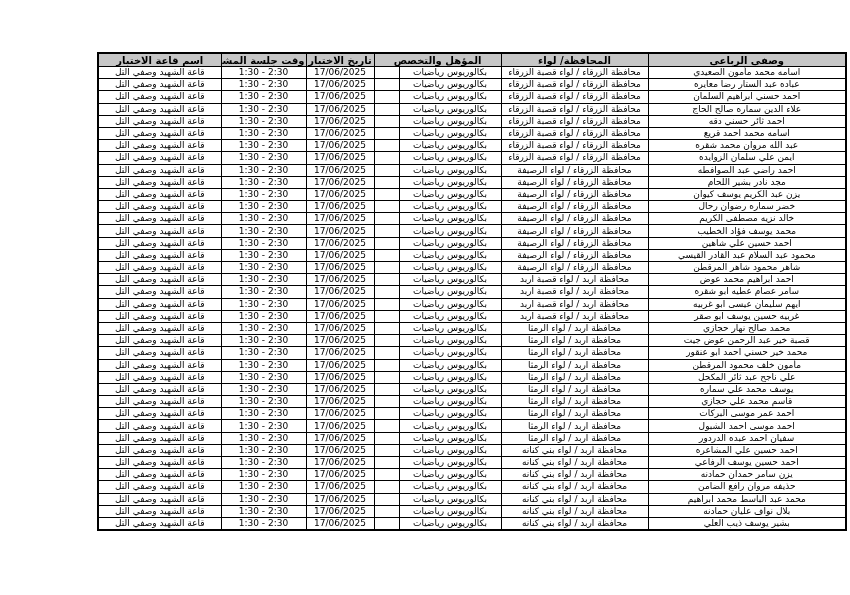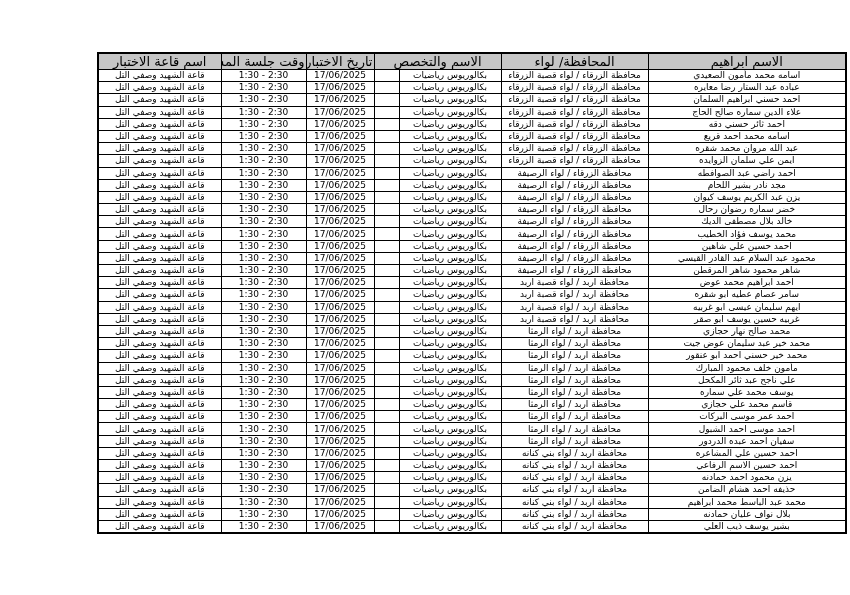--- a/index.html
+++ b/index.html
@@ -28,22 +28,22 @@
     border: 1px solid #000;
     text-align: center;
     vertical-align: middle;
     padding: 0 1px;
     white-space: nowrap;
     overflow: hidden;
     color: #000;
   }
   table.exam-table th {
     height: 12px;
-    font-size: 13px;
-    font-weight: normal;
+    font-size: 10px;
+    font-weight: bold;
     background: var(--header-fill, #c6c6c6);
     margin-left: 40px;
   }
   table.exam-table td {
     height: 11.2px;
     font-size: 9px;
     line-height: 1;
     background: #ffffff;
   }
   td.ltr { direction: ltr; }
@@ -57,23 +57,23 @@
       <col style="width:198px">
       <col style="width:147px">
       <col style="width:102px">
       <col style="width:25px">
       <col style="width:68px">
       <col style="width:85px">
       <col style="width:123px">
     </colgroup>
     <thead>
       <tr>
-        <th>الاسم ابراهيم</th>
+        <th>وصفي الرباعي</th>
         <th>المحافظة/ لواء</th>
-        <th colspan="2">الاسم والتخصص</th>
+        <th colspan="2">المؤهل والتخصص</th>
         <th>تاريخ الاختبار</th>
         <th>وقت جلسة المشاعره</th>
         <th>اسم قاعة الاختبار</th>
       </tr>
     </thead>
     <tbody>
   <tr>
     <td>اسامه محمد مأمون الصعيدي</td>
     <td>محافظة الزرقاء / لواء قصبة الزرقاء</td>
     <td>بكالوريوس رياضيات</td>
@@ -187,21 +187,21 @@
     <td>خضر سماره رضوان رحال</td>
     <td>محافظة الزرقاء / لواء الرصيفة</td>
     <td>بكالوريوس رياضيات</td>
     <td></td>
     <td class="ltr">17/06/2025</td>
     <td class="ltr">1:30 - 2:30</td>
     <td>قاعة الشهيد وصفي التل</td>
   </tr>
 
   <tr>
-    <td>خالد بلال مصطفى الديك</td>
+    <td>خالد نزيه مصطفى الكريم</td>
     <td>محافظة الزرقاء / لواء الرصيفة</td>
     <td>بكالوريوس رياضيات</td>
     <td></td>
     <td class="ltr">17/06/2025</td>
     <td class="ltr">1:30 - 2:30</td>
     <td>قاعة الشهيد وصفي التل</td>
   </tr>
 
   <tr>
     <td>محمد يوسف فؤاد الخطيب</td>
@@ -287,41 +287,41 @@
     <td>محمد صالح نهار حجازي</td>
     <td>محافظة اربد / لواء الرمثا</td>
     <td>بكالوريوس رياضيات</td>
     <td></td>
     <td class="ltr">17/06/2025</td>
     <td class="ltr">1:30 - 2:30</td>
     <td>قاعة الشهيد وصفي التل</td>
   </tr>
 
   <tr>
-    <td>محمد خير عبد سليمان عوض جيت</td>
+    <td>قصبة خير عبد الرحمن عوض جيت</td>
     <td>محافظة اربد / لواء الرمثا</td>
     <td>بكالوريوس رياضيات</td>
     <td></td>
     <td class="ltr">17/06/2025</td>
     <td class="ltr">1:30 - 2:30</td>
     <td>قاعة الشهيد وصفي التل</td>
   </tr>
 
   <tr>
     <td>محمد خير حسني احمد ابو عنقور</td>
     <td>محافظة اربد / لواء الرمثا</td>
     <td>بكالوريوس رياضيات</td>
     <td></td>
     <td class="ltr">17/06/2025</td>
     <td class="ltr">1:30 - 2:30</td>
     <td>قاعة الشهيد وصفي التل</td>
   </tr>
 
   <tr>
-    <td>مأمون خلف محمود المبارك</td>
+    <td>مأمون خلف محمود المرقطن</td>
     <td>محافظة اربد / لواء الرمثا</td>
     <td>بكالوريوس رياضيات</td>
     <td></td>
     <td class="ltr">17/06/2025</td>
     <td class="ltr">1:30 - 2:30</td>
     <td>قاعة الشهيد وصفي التل</td>
   </tr>
 
   <tr>
     <td>علي ناجح عبد ثائر المكحل</td>
@@ -387,41 +387,41 @@
     <td>احمد حسين علي المشاعره</td>
     <td>محافظة اربد / لواء بني كنانه</td>
     <td>بكالوريوس رياضيات</td>
     <td></td>
     <td class="ltr">17/06/2025</td>
     <td class="ltr">1:30 - 2:30</td>
     <td>قاعة الشهيد وصفي التل</td>
   </tr>
 
   <tr>
-    <td>احمد حسين الاسم الرفاعي</td>
-    <td>محافظة اربد / لواء بني كنانه</td>
-    <td>بكالوريوس رياضيات</td>
-    <td></td>
-    <td class="ltr">17/06/2025</td>
-    <td class="ltr">1:30 - 2:30</td>
-    <td>قاعة الشهيد وصفي التل</td>
-  </tr>
-
-  <tr>
-    <td>يزن محمود احمد حمادنه</td>
-    <td>محافظة اربد / لواء بني كنانه</td>
-    <td>بكالوريوس رياضيات</td>
-    <td></td>
-    <td class="ltr">17/06/2025</td>
-    <td class="ltr">1:30 - 2:30</td>
-    <td>قاعة الشهيد وصفي التل</td>
-  </tr>
-
-  <tr>
-    <td>حذيفه احمد هشام الضامن</td>
+    <td>احمد حسين يوسف الرفاعي</td>
+    <td>محافظة اربد / لواء بني كنانه</td>
+    <td>بكالوريوس رياضيات</td>
+    <td></td>
+    <td class="ltr">17/06/2025</td>
+    <td class="ltr">1:30 - 2:30</td>
+    <td>قاعة الشهيد وصفي التل</td>
+  </tr>
+
+  <tr>
+    <td>يزن سامر حمدان حمادنه</td>
+    <td>محافظة اربد / لواء بني كنانه</td>
+    <td>بكالوريوس رياضيات</td>
+    <td></td>
+    <td class="ltr">17/06/2025</td>
+    <td class="ltr">1:30 - 2:30</td>
+    <td>قاعة الشهيد وصفي التل</td>
+  </tr>
+
+  <tr>
+    <td>حذيفه مروان رافع الضامن</td>
     <td>محافظة اربد / لواء بني كنانه</td>
     <td>بكالوريوس رياضيات</td>
     <td></td>
     <td class="ltr">17/06/2025</td>
     <td class="ltr">1:30 - 2:30</td>
     <td>قاعة الشهيد وصفي التل</td>
   </tr>
 
   <tr>
     <td>محمد عبد الباسط محمد ابراهيم</td>

